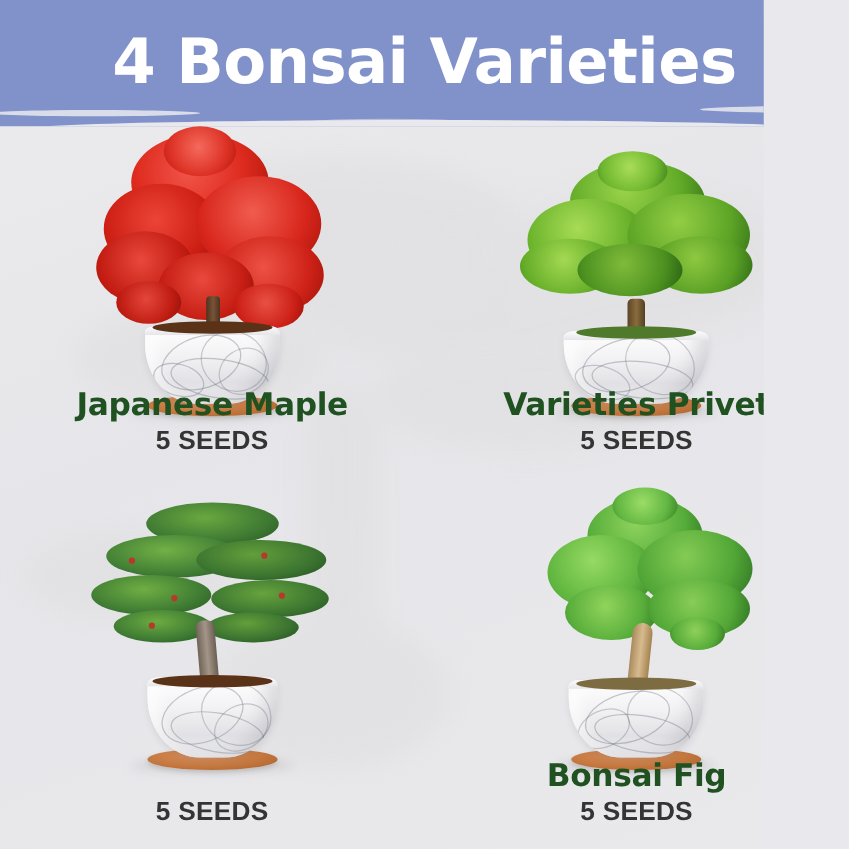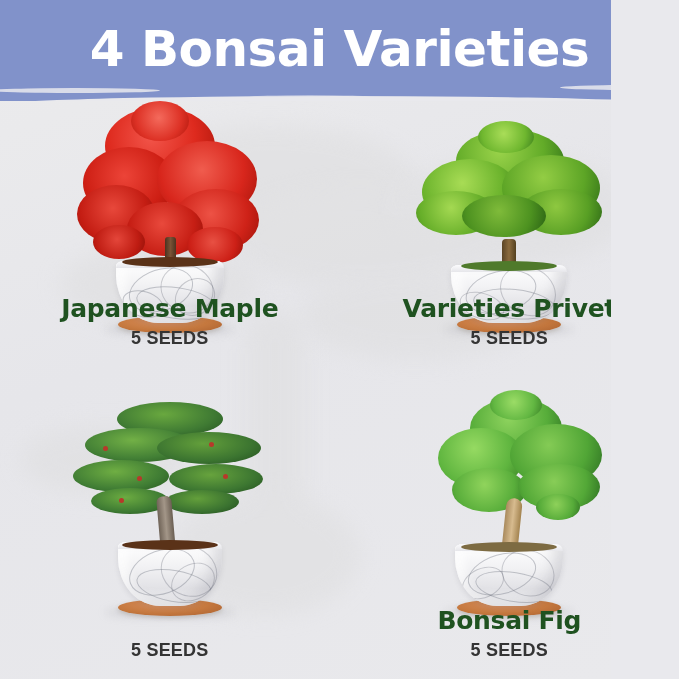--- a/index.html
+++ b/index.html
@@ -51,29 +51,29 @@
   .cell{position:relative;}
   .plant-wrap{
     position:absolute;left:0;right:0;top:0;
     height:232px;
   }
   .r2 .plant-wrap{height:218px;top:8px;}
 
   .labels{
     position:absolute;left:0;right:0;bottom:16px;text-align:center;
   }
-  .r1 .labels{bottom:39px;}
+  .r1 .labels{bottom:24px;}
   .name{
     font-family:"DejaVu Sans", sans-serif;
     font-size:25px;font-weight:bold;color:#1f5220;
     line-height:30px;letter-spacing:-0.3px;white-space:nowrap;
   }
   .seeds{
     font-family:"Liberation Sans", sans-serif;
-    font-size:18px;font-weight:bold;color:#343434;
+    font-size:21px;font-weight:bold;color:#343434;
     line-height:26px;letter-spacing:.2px;margin-top:1px;
   }
 
   
   .plant{position:absolute;left:50%;transform:translateX(-50%);bottom:0;width:200px;height:100%;}
 
   
   .pot{
     position:absolute;left:50%;transform:translateX(-50%);bottom:10px;
     width:108px;height:62px;

